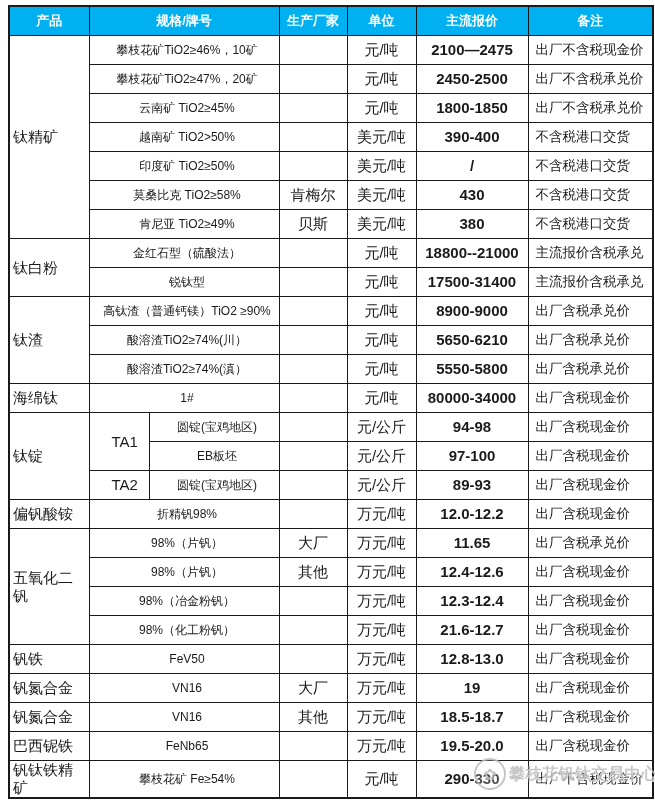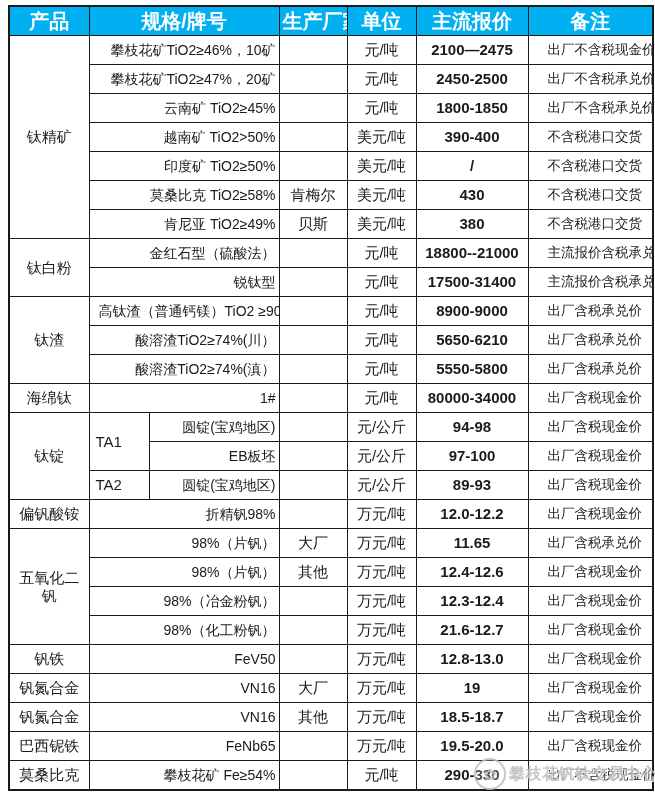--- a/index.html
+++ b/index.html
@@ -24,28 +24,28 @@
   th,td{
     border:1px solid var(--border);
     height:28px;padding:0 3px;
     font-size:15px;line-height:28px;
     white-space:nowrap;overflow:hidden;
     background:var(--body-bg);
   }
   th{
     background:var(--header-bg);
     color:var(--header-text);
-    font-weight:bold;font-size:20px;text-align:center;height:27px;
-  }
-  .c-product{text-align:center;line-height:18px;white-space:normal;font-family:Liberation Serif, serif;}
-  .c-brand{text-align:left;padding-left:6px;font-size:15px;}
-  .c-spec{text-align:right;padding-left:9px;font-size:14px;}
+    font-weight:bold;font-size:13px;text-align:center;height:27px;
+  }
+  .c-product{line-height:18px;white-space:normal;font-family:Liberation Serif, serif;}
+  .c-brand{text-align:left;padding-left:22px;font-size:15px;}
+  .c-spec{text-align:center;padding-left:9px;font-size:12px;}
   .c-maker,.c-unit,.c-price{text-align:center;}
   .c-price{font-size:15px;font-weight:bold;}
-  .c-note{text-align:left;padding-left:19px;font-size:13.5px;}
+  .c-note{text-align:left;padding-left:7px;font-size:13.5px;}
   .watermark{
     position:absolute;left:474px;top:753px;width:180px;height:42px;
     display:flex;align-items:center;pointer-events:none;z-index:5;
     opacity:.85;
   }
   .wm-logo{
     width:28px;height:28px;border-radius:50%;
     border:2px solid var(--watermark);
     color:var(--watermark);
     display:flex;align-items:center;justify-content:center;
@@ -264,21 +264,21 @@
         </tr>
         <tr>
           <td class="c-product" rowspan="1">巴西铌铁</td>
           <td class="c-spec" colspan="2">FeNb65</td>
           <td class="c-maker"></td>
           <td class="c-unit">万元/吨</td>
           <td class="c-price">19.5-20.0</td>
           <td class="c-note">出厂含税现金价</td>
         </tr>
         <tr>
-          <td class="c-product" rowspan="1">莫桑比克</td>
+          <td class="c-product" rowspan="1">钒钛铁精矿</td>
           <td class="c-spec" colspan="2">攀枝花矿 Fe≥54%</td>
           <td class="c-maker"></td>
           <td class="c-unit">元/吨</td>
           <td class="c-price">290-330</td>
           <td class="c-note">出厂不含税现金价</td>
         </tr>
       </tbody>
   </table>
 </div>
 

